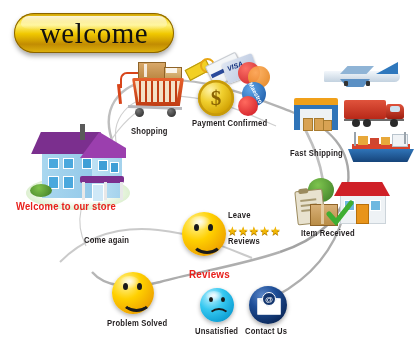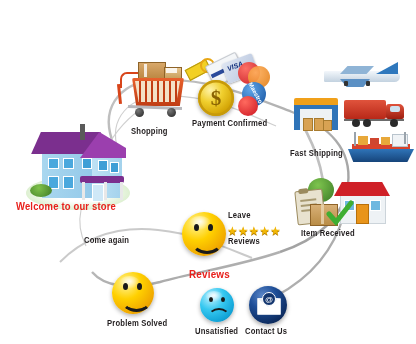--- a/index.html
+++ b/index.html
@@ -91,20 +91,23 @@
 
     <path d="M60,262 C86,236 120,226 158,230 C196,234 222,246 252,258" fill="none" stroke="#bdbdbd" stroke-width="2" opacity=".8"></path>
 
     <path d="M344,214 C334,250 310,278 276,296" fill="none" stroke="url(#lg)" stroke-width="2.4" opacity=".85"></path>
 
     <path d="M300,120 C316,148 328,178 322,206" fill="none" stroke="#b0b0b0" stroke-width="2.6" opacity=".8"></path>
 
     <path d="M104,152 C116,130 132,114 146,106" fill="none" stroke="#cfcfcf" stroke-width="1.1"></path>
   </svg>
 
+  <div id="welcome-btn" class="abs">
+    <span id="welcome-text">welcome</span>
+  </div>
 
   <div class="abs" style="left:22px;top:118px;width:112px;height:92px;">
     <div class="hs house-base" style="left:4px;top:58px;"></div>
 
     <div class="hs" style="left:20px;top:32px;width:62px;height:48px;
          background:linear-gradient(to right,#a9d7ef,#8fc6e8);"></div>
 
     <div class="hs" style="left:70px;top:38px;width:30px;height:42px;
          background:linear-gradient(to right,#bfe2f5,#a3d2ec);"></div>
 

